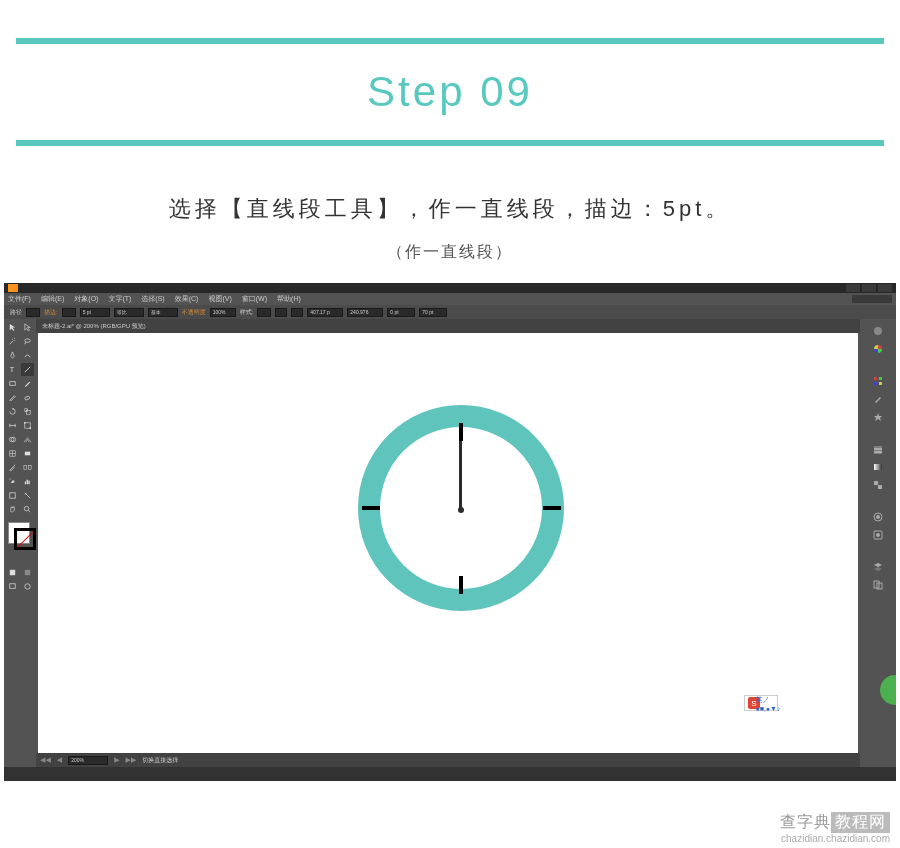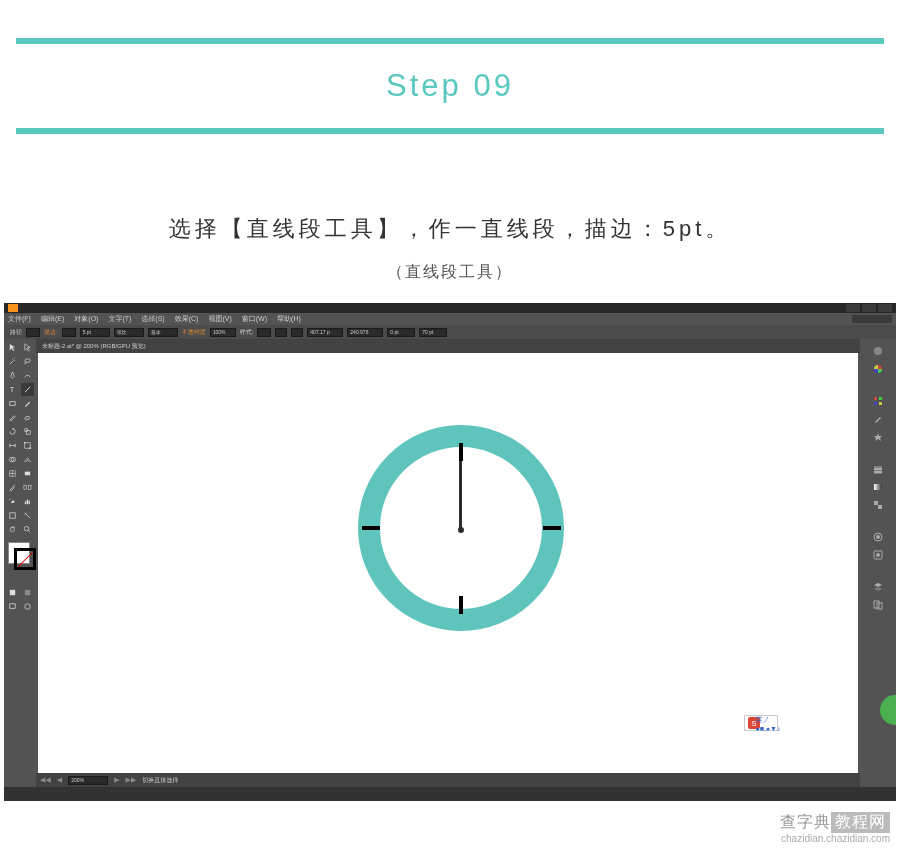--- a/index.html
+++ b/index.html
@@ -1,22 +1,22 @@
 <!DOCTYPE html>
 <html><head>
   <meta charset="utf-8">
   <style>
     * { margin: 0; padding: 0; box-sizing: border-box; }
     body { width: 900px; height: 848px; background: #fff; font-family: sans-serif; overflow: hidden; }
     
     .header-line { height: 6px; background: #59C9C0; margin: 38px 16px 0 16px; }
-    .step-title { text-align: center; font-size: 31px; color: #59C9C0; font-weight: 400; letter-spacing: 3px; padding: 24px 12px; }
+    .step-title { text-align: center; font-size: 42px; color: #59C9C0; font-weight: 400; letter-spacing: 3px; padding: 24px 12px; }
     .header-line2 { height: 6px; background: #59C9C0; margin: 0 16px; }
     
-    .instruction { text-align: center; font-size: 22px; color: #333; letter-spacing: 4px; margin-top: 80px; }
+    .instruction { text-align: center; font-size: 22px; color: #333; letter-spacing: 4px; margin-top: 48px; }
     .sub-instruction { text-align: center; font-size: 16px; color: #555; letter-spacing: 2px; margin-top: 18px; }
     
     .app-window { margin: 20px 4px 0 4px; background: #323232; height: 498px; position: relative; }
     
     .titlebar { height: 10px; background: #282828; display: flex; align-items: center; padding: 0 4px; }
     .ai-logo { width: 10px; height: 8px; background: #F7931E; margin-right: 4px; }
     .win-controls { margin-left: auto; display: flex; gap: 2px; }
     .win-btn { width: 14px; height: 8px; background: #3a3a3a; }
     
     .menubar { height: 12px; background: #535353; display: flex; align-items: center; padding: 0 4px; gap: 10px; }
@@ -78,21 +78,21 @@
     .wm-sub { font-size: 10px; color: #aaa; }
   </style>
 </head>
 <body>
 
 <div class="header-line"></div>
 <div class="step-title">Step 09</div>
 <div class="header-line2"></div>
 
 <div class="instruction">选择【直线段工具】，作一直线段，描边：5pt。</div>
-<div class="sub-instruction">（直线段工具）</div>
+<div class="sub-instruction">（作一直线段）</div>
 
 <div class="app-window">
 
   <div class="titlebar">
     <div class="ai-logo"></div>
     <div class="win-controls">
       <div class="win-btn"></div>
       <div class="win-btn"></div>
       <div class="win-btn"></div>
     </div>

